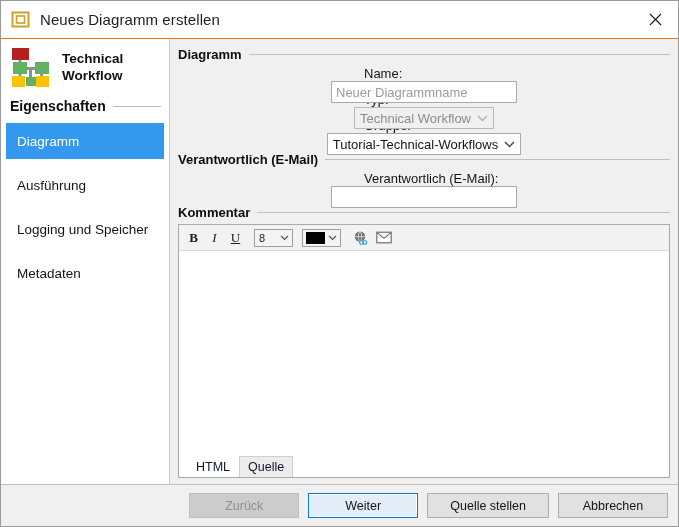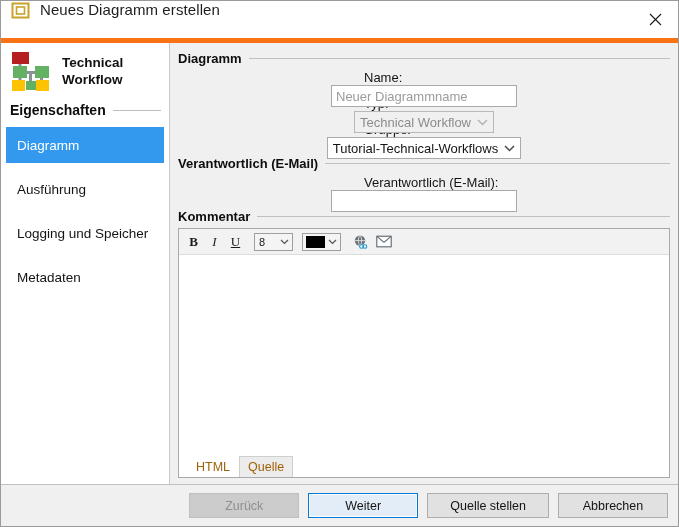--- a/index.html
+++ b/index.html
@@ -24,20 +24,21 @@
     display: flex;
     flex-direction: column;
   }
 
   
   .titlebar {
     height: 37px;
     min-height: 37px;
     background: #ffffff;
     display: flex;
+    align-items: center;
     padding-left: 10px;
     position: relative;
   }
   .title-icon {
     width: 19px;
     height: 19px;
     margin-right: 10px;
     flex: 0 0 auto;
     display: block;
   }
@@ -58,21 +59,21 @@
     justify-content: center;
     cursor: pointer;
   }
   .close-btn svg { display: block; }
 
   
   .body-split {
     flex: 1 1 auto;
     display: flex;
     min-height: 0;
-    border-top: 5px solid #f97316;
+    border-top: 1px solid #f97316;
   }
 
   
   .sidebar {
     width: 169px;
     min-width: 169px;
     background: #ffffff;
     border-right: 1px solid #c8c8c8;
     box-sizing: border-box;
     padding: 0;
@@ -335,21 +336,21 @@
     position: absolute;
     left: 0; right: 0; bottom: 0;
     height: 0;
   }
   .etab {
     height: 21px;
     padding: 0 8px;
     display: flex;
     align-items: center;
     font-size: 12.5px;
-    color: #a16207;
+    color: #0f172a;
     cursor: pointer;
     box-sizing: border-box;
     border: 1px solid transparent;
     justify-content: flex-end;
   }
   .etab.active {
     background: #ffffff;
     border-color: transparent;
   }
   .etab.inactive {

